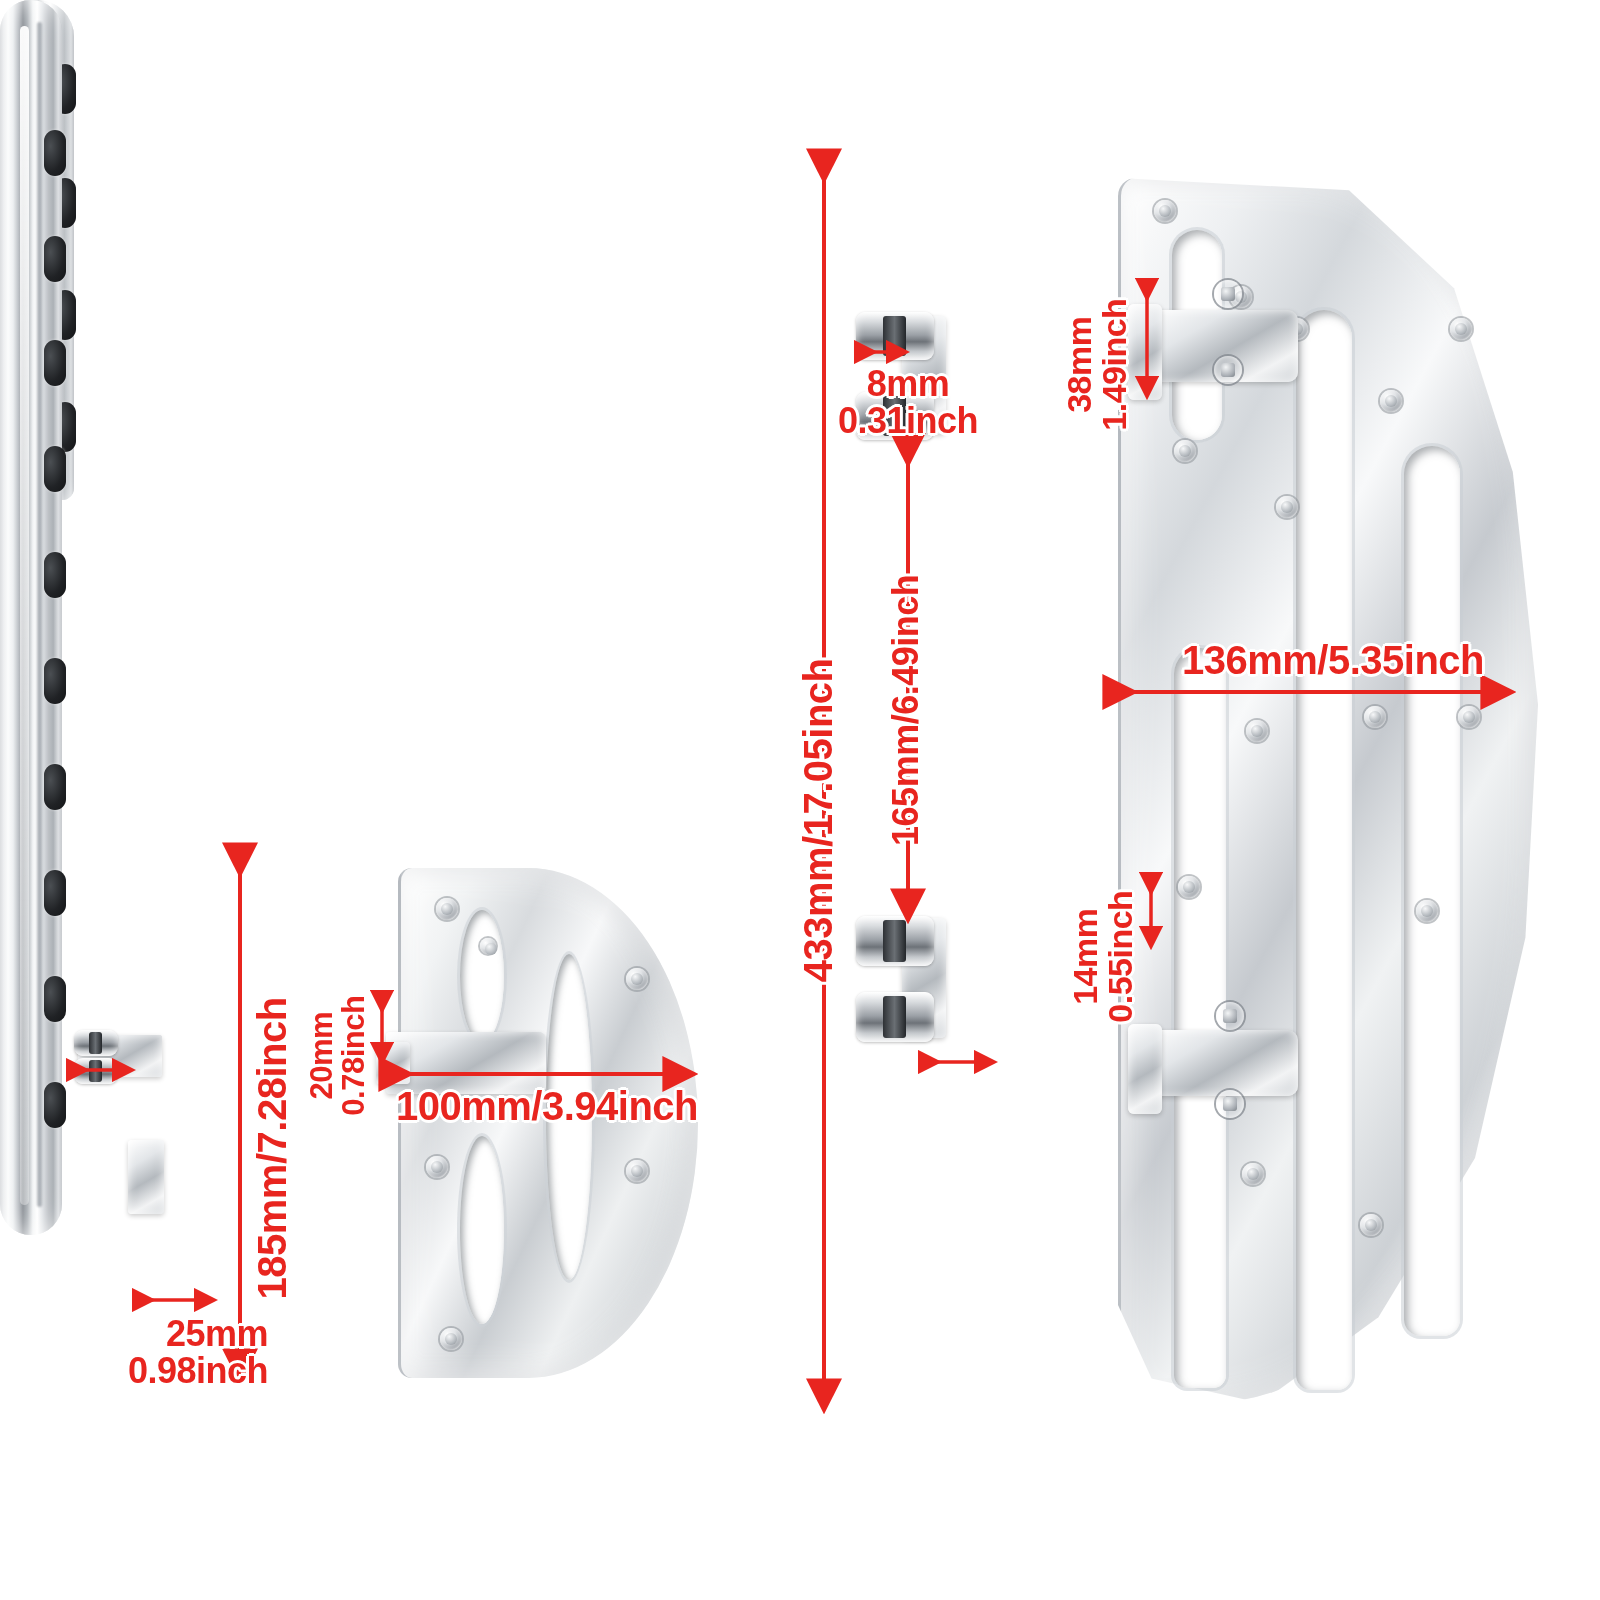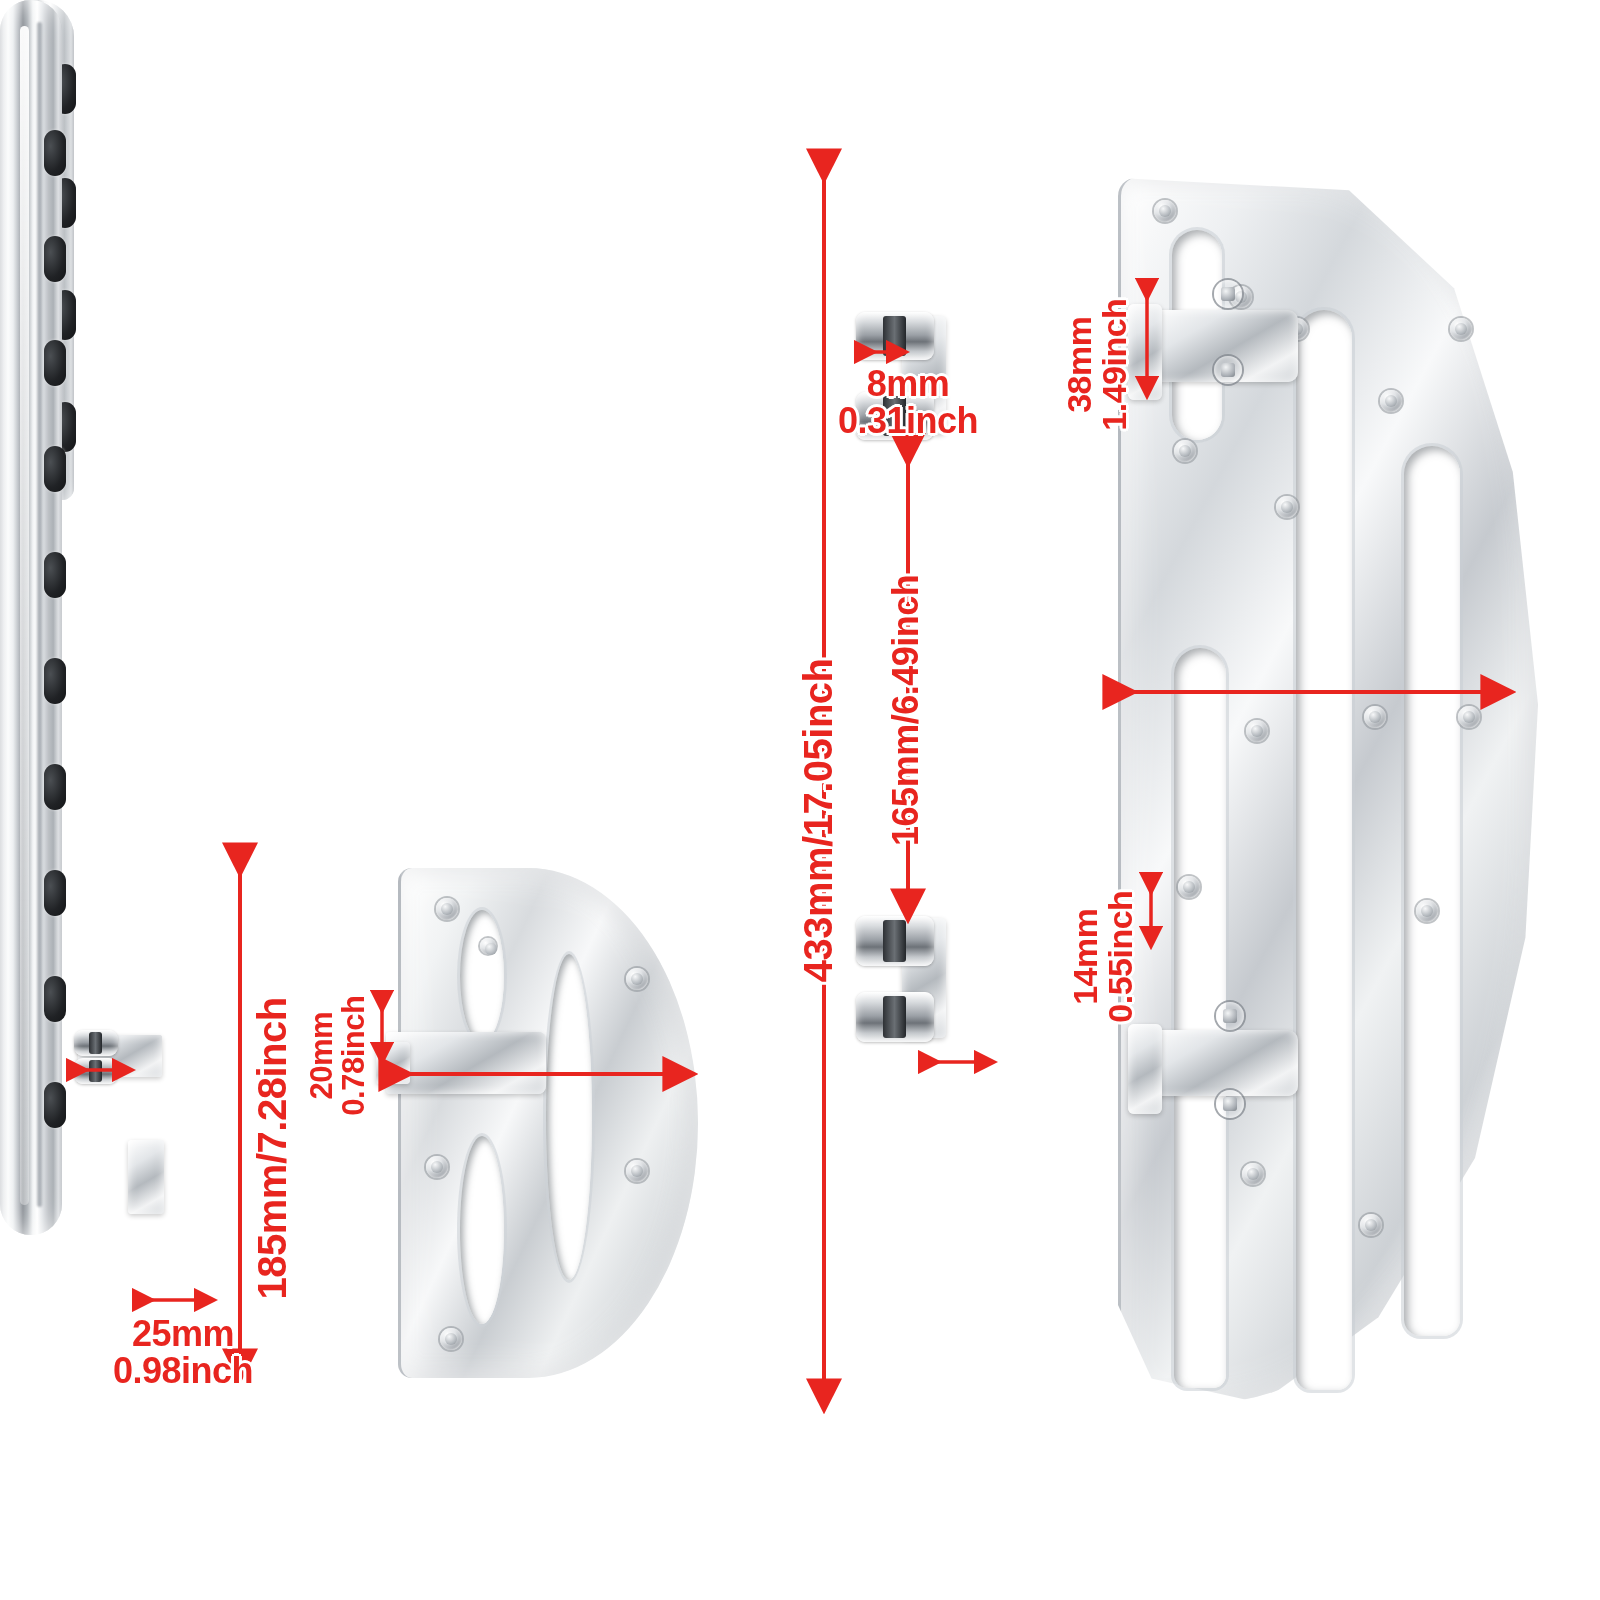--- a/index.html
+++ b/index.html
@@ -326,35 +326,41 @@
   <div class="dim big rot" style="left:628px;top:800px;width:380px;">
     <span>433mm/17.05inch</span>
   </div>
 
 
   <div class="dim rot" style="left:1002px;top:330px;width:190px;">
     <span>38mm</span>
     <span class="l2">1.49inch</span>
   </div>
 
+  <div class="dim big" style="left:1158px;top:640px;width:350px;">
+    <span>136mm/5.35inch</span>
+  </div>
 
   <div class="dim rot" style="left:1008px;top:922px;width:190px;">
     <span>14mm</span>
     <span class="l2">0.55inch</span>
   </div>
 
 
-  <div class="dim med" style="left:98px;top:1316px;width:170px;">
+  <div class="dim med" style="left:98px;top:1316px;width:170px;text-align:right;">
     <span>25mm</span>
     <span class="l2">0.98inch</span>
   </div>
 
   <div class="dim big rot" style="left:102px;top:1128px;width:340px;">
     <span>185mm/7.28inch</span>
   </div>
 
   <div class="dim rot" style="left:248px;top:1024px;width:180px;font-size:31px;">
     <span>20mm</span>
     <span class="l2">0.78inch</span>
   </div>
 
+  <div class="dim big" style="left:382px;top:1086px;width:330px;">
+    <span>100mm/3.94inch</span>
+  </div>
 
 </div>
 
 </body></html>

